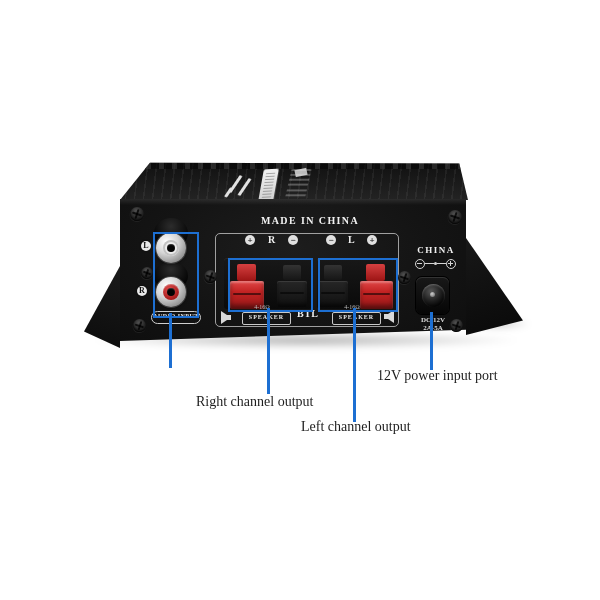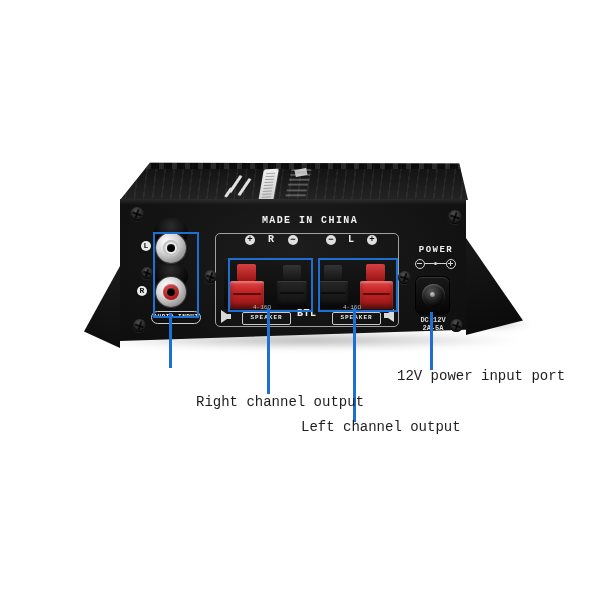--- a/index.html
+++ b/index.html
@@ -1,17 +1,17 @@
 <!DOCTYPE html>
 <html><head>
 <meta charset="utf-8">
 <style>
   html,body{margin:0;padding:0;background:#fff;}
   #stage{position:relative;width:600px;height:477px;background:#ffffff;overflow:hidden;
-         font-family:Liberation Mono, monospace;}
+         font-family:Liberation Serif, serif;}
   .abs{position:absolute;}
 
   
   .top-face{left:120px;top:162px;width:348px;height:38px;
     background:
       repeating-linear-gradient(97deg, rgba(255,255,255,.055) 0 1.5px, rgba(0,0,0,0) 1.5px 9px),
       linear-gradient(180deg,#101010,#232323);
     clip-path:polygon(8.6% 2%,97.5% 4%,100% 100%,0 100%);z-index:1;}
   .top-face::before{content:"";position:absolute;left:0;right:0;top:0;height:7px;opacity:.55;
     background:repeating-linear-gradient(90deg,#3a3a3a 0 5px,#050505 5px 13px);}
@@ -196,21 +196,21 @@
     <svg width="14" height="13" viewBox="0 0 14 13">
         <polygon points="0,0 6,4 10,4 10,9 6,9 0,13" fill="#d9d9d9"></polygon>
       </svg>
   </span>
   <span class="abs horn" style="left:380px;top:309px;transform:scaleX(-1);">
     <svg width="14" height="13" viewBox="0 0 14 13">
         <polygon points="0,0 6,4 10,4 10,9 6,9 0,13" fill="#d9d9d9"></polygon>
       </svg>
   </span>
 
-  <div class="abs power-word">POWER</div>
+  <div class="abs power-word">CHINA</div>
   <div class="abs polarity">
     <span class="pc"></span>
     <span class="pl"></span>
     <span class="pd"></span>
     <span class="pl"></span>
     <span class="pc plus"></span>
   </div>
   <div class="abs dc-jack-bezel"></div>
   <div class="abs dc-jack"></div>
   <div class="abs dc-pin"></div>
@@ -221,16 +221,16 @@
   <div class="abs co-box" style="left:228px;top:258px;width:81px;height:50px;"></div>
   <div class="abs co-box" style="left:318px;top:258px;width:76px;height:50px;"></div>
 
   <div class="abs co-line" style="left:169px;top:313px;height:55px;"></div>
   <div class="abs co-line" style="left:267px;top:308px;height:86px;"></div>
   <div class="abs co-line" style="left:353px;top:308px;height:114px;"></div>
   <div class="abs co-line" style="left:430px;top:312px;height:58px;"></div>
 
   <div class="abs co-label" style="left:196px;top:394px;">Right channel output</div>
   <div class="abs co-label" style="left:301px;top:419px;">Left channel output</div>
-  <div class="abs co-label" style="left:397px;top:368px;">12V power input port</div>
+  <div class="abs co-label" style="left:377px;top:368px;">12V power input port</div>
 
 
 </div>
 
 </body></html>

